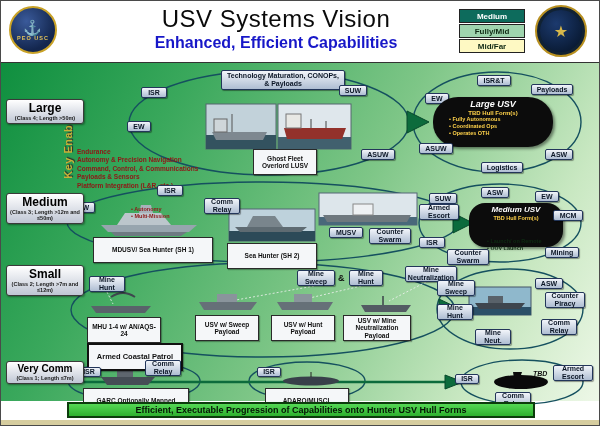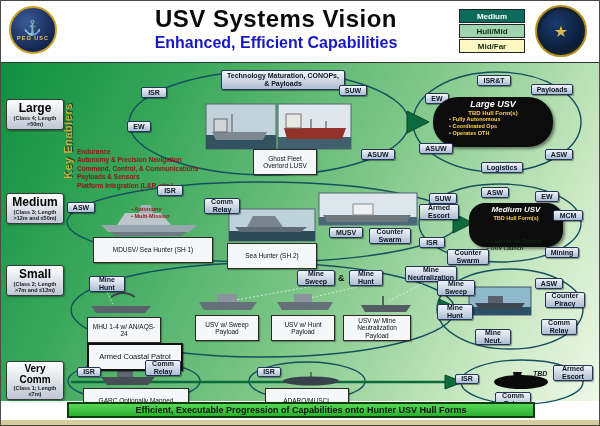--- a/index.html
+++ b/index.html
@@ -2,42 +2,42 @@
 <html><head>
 <meta charset="utf-8">
 <style>
   *{margin:0;padding:0;box-sizing:border-box}
   html,body{width:600px;height:426px}
   body{font-family:"Liberation Sans",sans-serif;background:#999}
   .slide{position:relative;width:600px;height:426px;background:#fff;overflow:hidden;border:1px solid #4a4a4a}
   .bottom-strip{position:absolute;left:0;top:419px;width:600px;height:7px;background:#d6cd9f;z-index:5}
   
   .header{position:absolute;left:0;top:0;width:600px;height:62px;background:#fff;border-bottom:1px solid #333;z-index:4}
-  .title{position:absolute;left:108px;top:4px;width:334px;text-align:center;font-size:24px;font-weight:bold;color:#0a0a0a;letter-spacing:.5px}
+  .title{position:absolute;left:108px;top:4px;width:334px;text-align:center;font-size:24px;font-weight:normal;color:#0a0a0a;letter-spacing:.5px}
   .subtitle{position:absolute;left:108px;top:33px;width:334px;text-align:center;font-size:16px;font-weight:bold;color:#1717c8;}
   .logo{position:absolute;border-radius:50%;display:flex;flex-direction:column;align-items:center;justify-content:center;z-index:5}
   .logo.left{left:8px;top:5px;width:48px;height:48px;background:radial-gradient(circle at 35% 30%,#3a5a9a,#13264e 70%);border:2px solid #c9a227;color:#e4c45a}
   .logo.left .anchor{font-size:15px;line-height:1}
   .logo.left .lg-txt{font-size:5.5px;font-weight:bold;letter-spacing:1px}
   .logo.right{left:534px;top:4px;width:52px;height:52px;background:radial-gradient(circle at 40% 35%,#1c3a6e,#081830 75%);border:2px solid #b89020;color:#d8b84a;font-size:16px;box-shadow:inset 0 0 0 3px #123;}
   .legend{position:absolute;left:458px;top:8px;width:66px;z-index:6}
   .legend .sw{height:14px;border:1px solid #222;margin-bottom:1px;display:flex;align-items:center;justify-content:center;font-size:8px;font-weight:bold}
   .legend .sw.current{background:#0d6b5c;color:#fff}
   .legend .sw.nearmid{background:#9fd4ae;color:#102a14}
   .legend .sw.midfar{background:#fef9c3;color:#102a14}
   
   .body-bg{position:absolute;left:0;top:62px;width:600px;height:338px;background:linear-gradient(118deg,#0f8f3f 0%,#3aa85c 25%,#7ec687 55%,#c9e8c2 82%,#eef8e8 100%)}
   svg.overlay{position:absolute;left:0;top:0;z-index:2;pointer-events:none}
   
   .b{position:absolute;z-index:3;background:linear-gradient(180deg,#f2f5fa,#aebdd2);border:1px solid #23365a;border-radius:2px;font-size:7px;font-weight:bold;line-height:1.1;color:#0b1626;text-align:center;display:flex;align-items:center;justify-content:center;padding:1px 2px;box-shadow:1px 1px 1px rgba(0,0,0,.4)}
-  .lbl{position:absolute;z-index:3;background:#f5f7f9;border:1px solid #2a2a2a;font-size:6.5px;font-weight:normal;line-height:1.15;color:#101010;text-align:center;display:flex;align-items:center;justify-content:center;padding:12px 2px;box-shadow:1px 1px 1px rgba(0,0,0,.3)}
+  .lbl{position:absolute;z-index:3;background:#f5f7f9;border:1px solid #2a2a2a;font-size:6.5px;font-weight:bold;line-height:1.15;color:#101010;text-align:center;display:flex;align-items:center;justify-content:center;padding:12px 2px;box-shadow:1px 1px 1px rgba(0,0,0,.3)}
   .lbl.thick{border:2px solid #111;font-size:7.5px}
   .txt{position:absolute;z-index:3;font-weight:bold;color:#111}
   
-  .cls{position:absolute;left:5px;width:58px;z-index:4;background:linear-gradient(180deg,#ffffff,#bfc6d4);border:1px solid #3a3a3a;border-radius:3px;text-align:center;padding:2px 1px;box-shadow:1px 1px 2px rgba(0,0,0,.4)}
+  .cls{position:absolute;left:5px;width:78px;z-index:4;background:linear-gradient(180deg,#ffffff,#bfc6d4);border:1px solid #3a3a3a;border-radius:3px;text-align:center;padding:2px 1px;box-shadow:1px 1px 2px rgba(0,0,0,.4)}
   .cls .nm{display:block;font-size:12px;font-weight:bold;line-height:1.05;color:#000}
   .cls .nm.small-nm{font-size:10px}
   .cls .dc{display:block;font-size:5.5px;font-weight:bold;color:#1a1a1a;line-height:1.1}
   .keyenablers{position:absolute;left:13px;top:133px;width:110px;height:14px;transform:rotate(-90deg);transform-origin:center;z-index:3;font-size:11px;font-weight:bold;color:#c9b037;text-align:center;text-shadow:1px 1px 1px #2a2a2a;letter-spacing:.5px}
   .enablers{position:absolute;left:76px;top:147px;z-index:3}
   .enablers div{font-size:6.5px;font-weight:bold;color:#8f1616;line-height:1.3}
   
   .blob{position:absolute;z-index:3;background:#0c0c0c;color:#fff;text-align:center;box-shadow:2px 2px 3px rgba(0,0,0,.45)}
   .blob.large{left:432px;top:96px;width:120px;height:50px;border-radius:25px/24px}
   .blob.medium{left:468px;top:202px;width:94px;height:44px;border-radius:16px}
@@ -60,21 +60,21 @@
 
   <div class="header">
     <div class="title">USV Systems Vision</div>
     <div class="subtitle">Enhanced, Efficient Capabilities</div>
     <div class="logo left">
       <span class="anchor">⚓</span>
       <span class="lg-txt">PEO USC</span>
     </div>
     <div class="legend">
       <div class="sw current">Medium</div>
-      <div class="sw nearmid">Hull/Mid</div>
+      <div class="sw nearmid">Fully/Mid</div>
       <div class="sw midfar">Mid/Far</div>
     </div>
     <div class="logo right">★</div>
   </div>
 
   <div class="body-bg"></div>
 
   <svg class="overlay" width="600" height="426" viewBox="0 0 600 426">
     <g fill="none" stroke="#15505f" stroke-width="1.4">
       <ellipse cx="268" cy="122" rx="140" ry="52"></ellipse>

